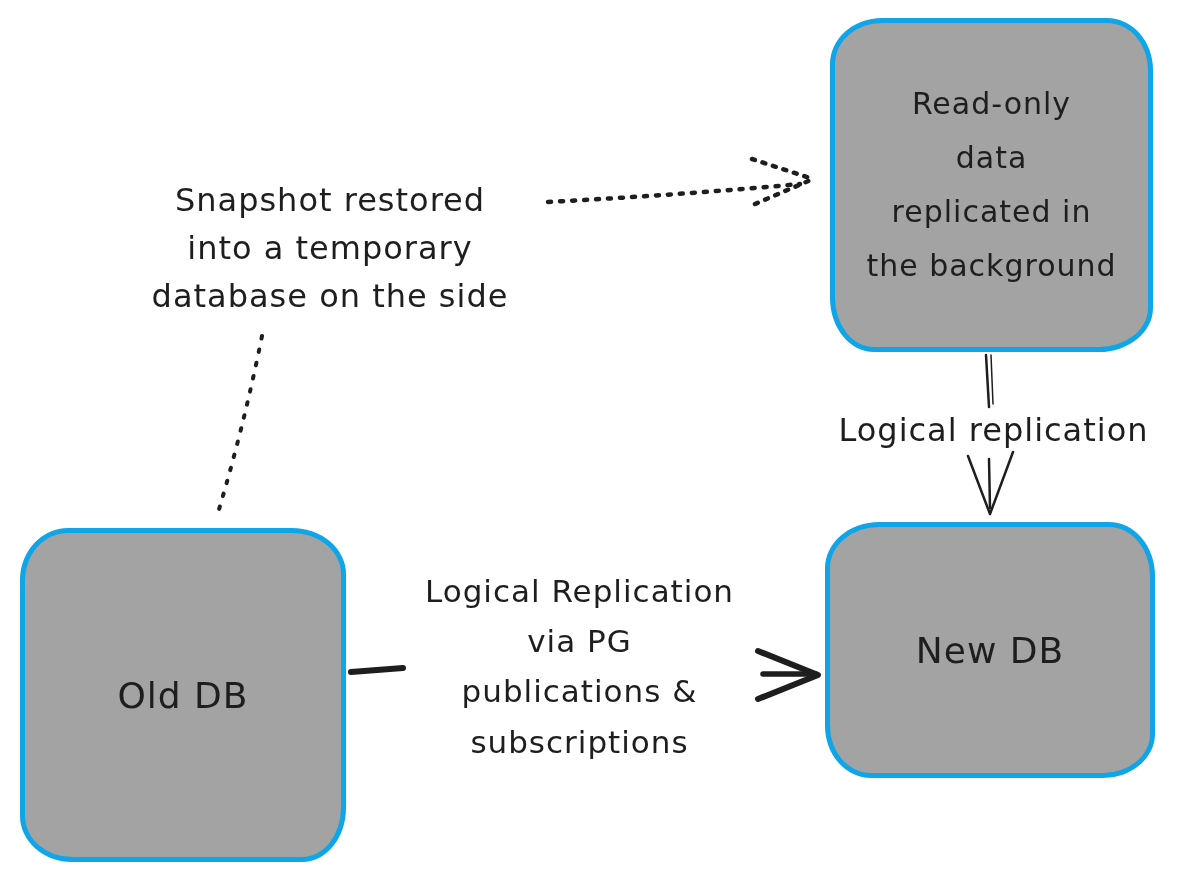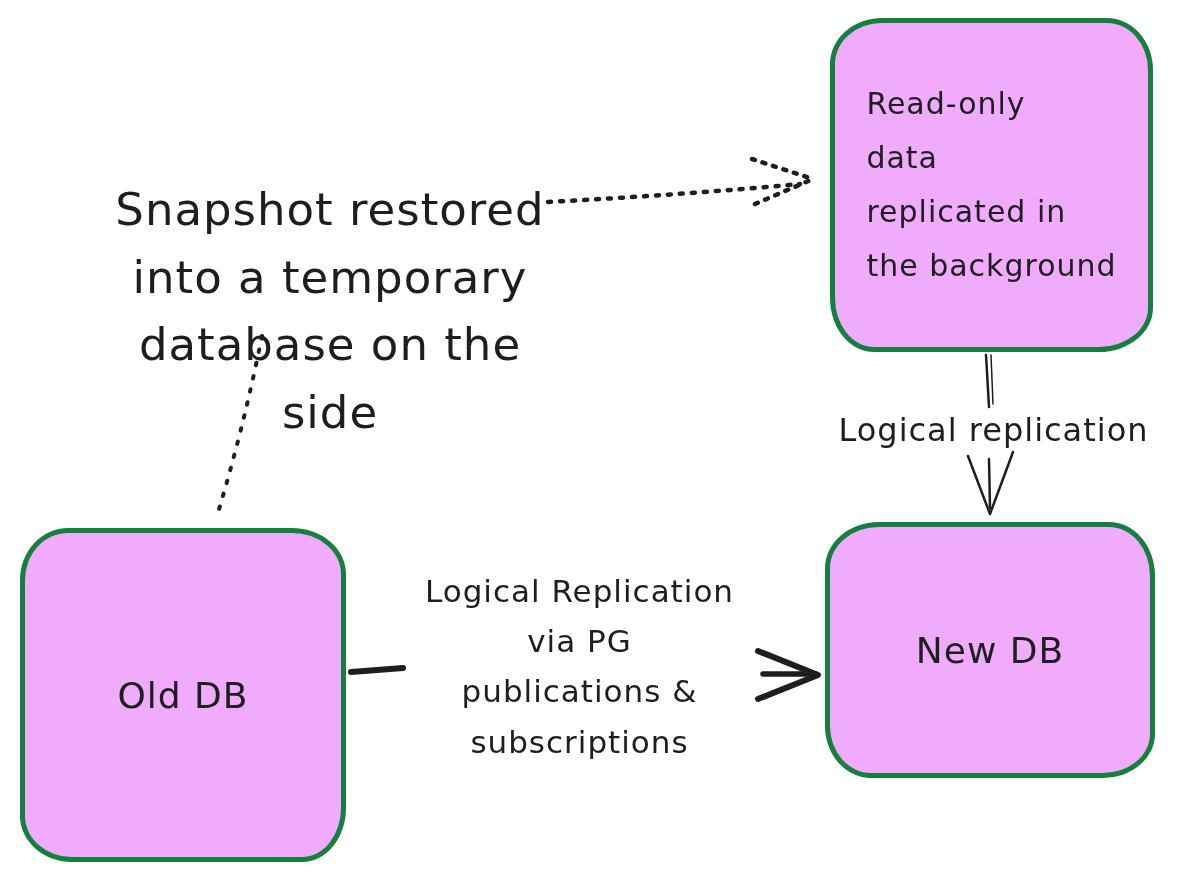--- a/index.html
+++ b/index.html
@@ -19,25 +19,26 @@
   .arrows {
     position: absolute;
     left: 0;
     top: 0;
     width: 1183px;
     height: 882px;
   }
   .box {
     position: absolute;
     box-sizing: border-box;
-    border: 5px solid #15803d;
-    background: #f0abfc;
+    border: 5px solid #0ea5e9;
+    background: #a3a3a3;
     display: flex;
     align-items: center;
     justify-content: center;
+    text-align: center;
   }
   .box-readonly {
     left: 830px;
     top: 18px;
     width: 323px;
     height: 334px;
     border-radius: 52px 46px 54px 44px / 46px 52px 44px 54px;
   }
   .box-olddb {
     left: 20px;
@@ -65,21 +66,21 @@
   .note {
     position: absolute;
     text-align: center;
     white-space: pre-line;
     letter-spacing: 1px;
   }
   .note-snapshot {
     left: 95px;
     top: 176px;
     width: 470px;
-    font-size: 45px;
+    font-size: 32px;
     line-height: 1.5;
   }
   .note-pg {
     left: 377px;
     top: 566px;
     width: 405px;
     font-size: 31px;
     line-height: 1.62;
   }
   .note-logical {

